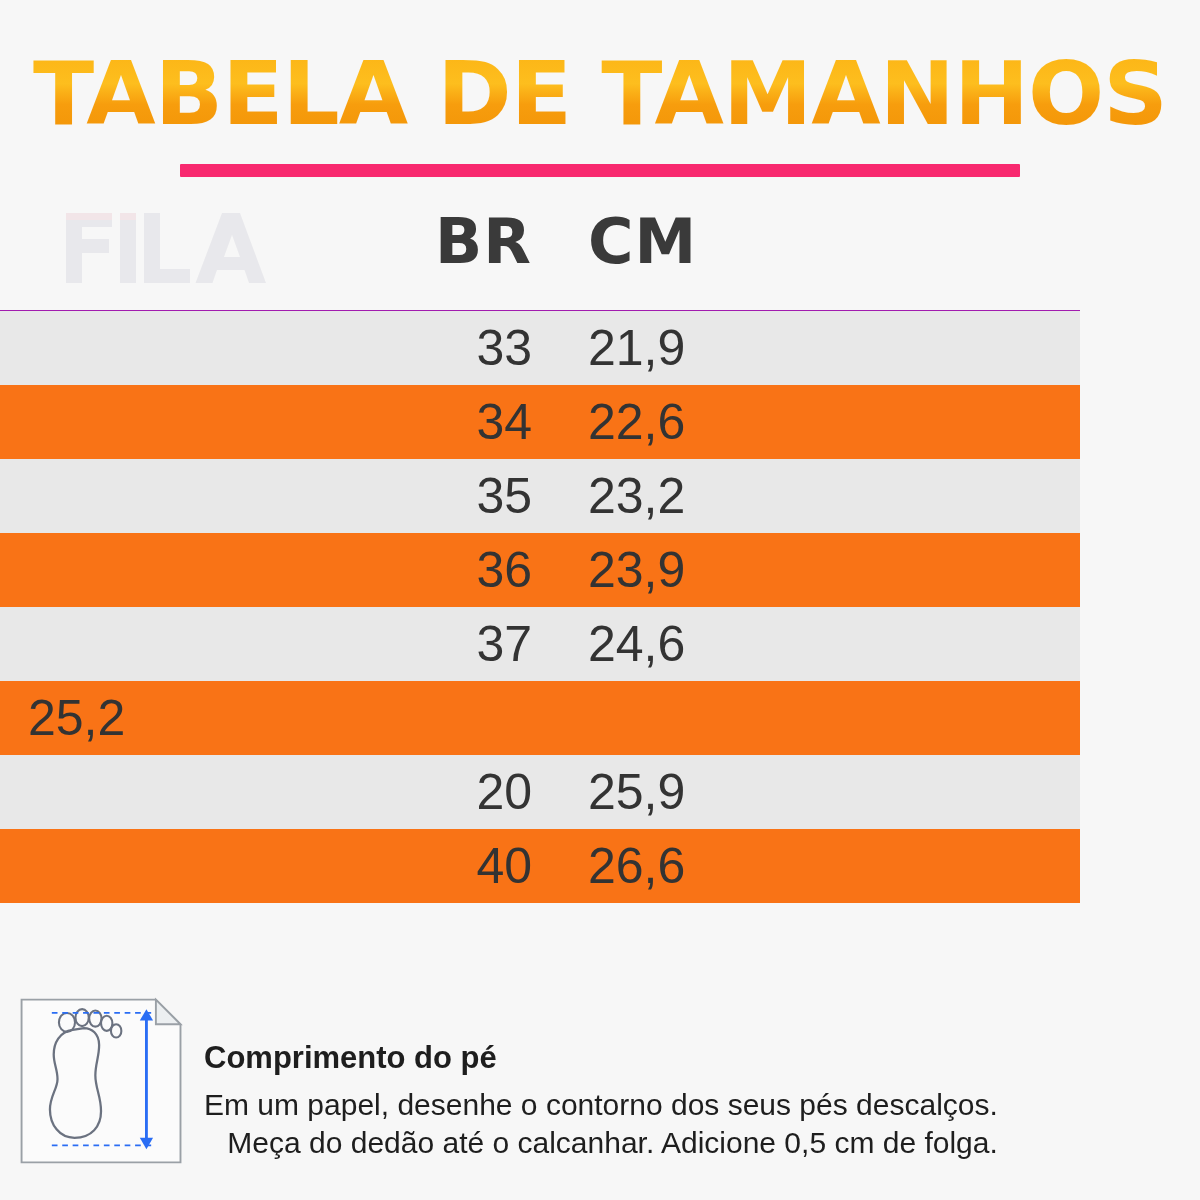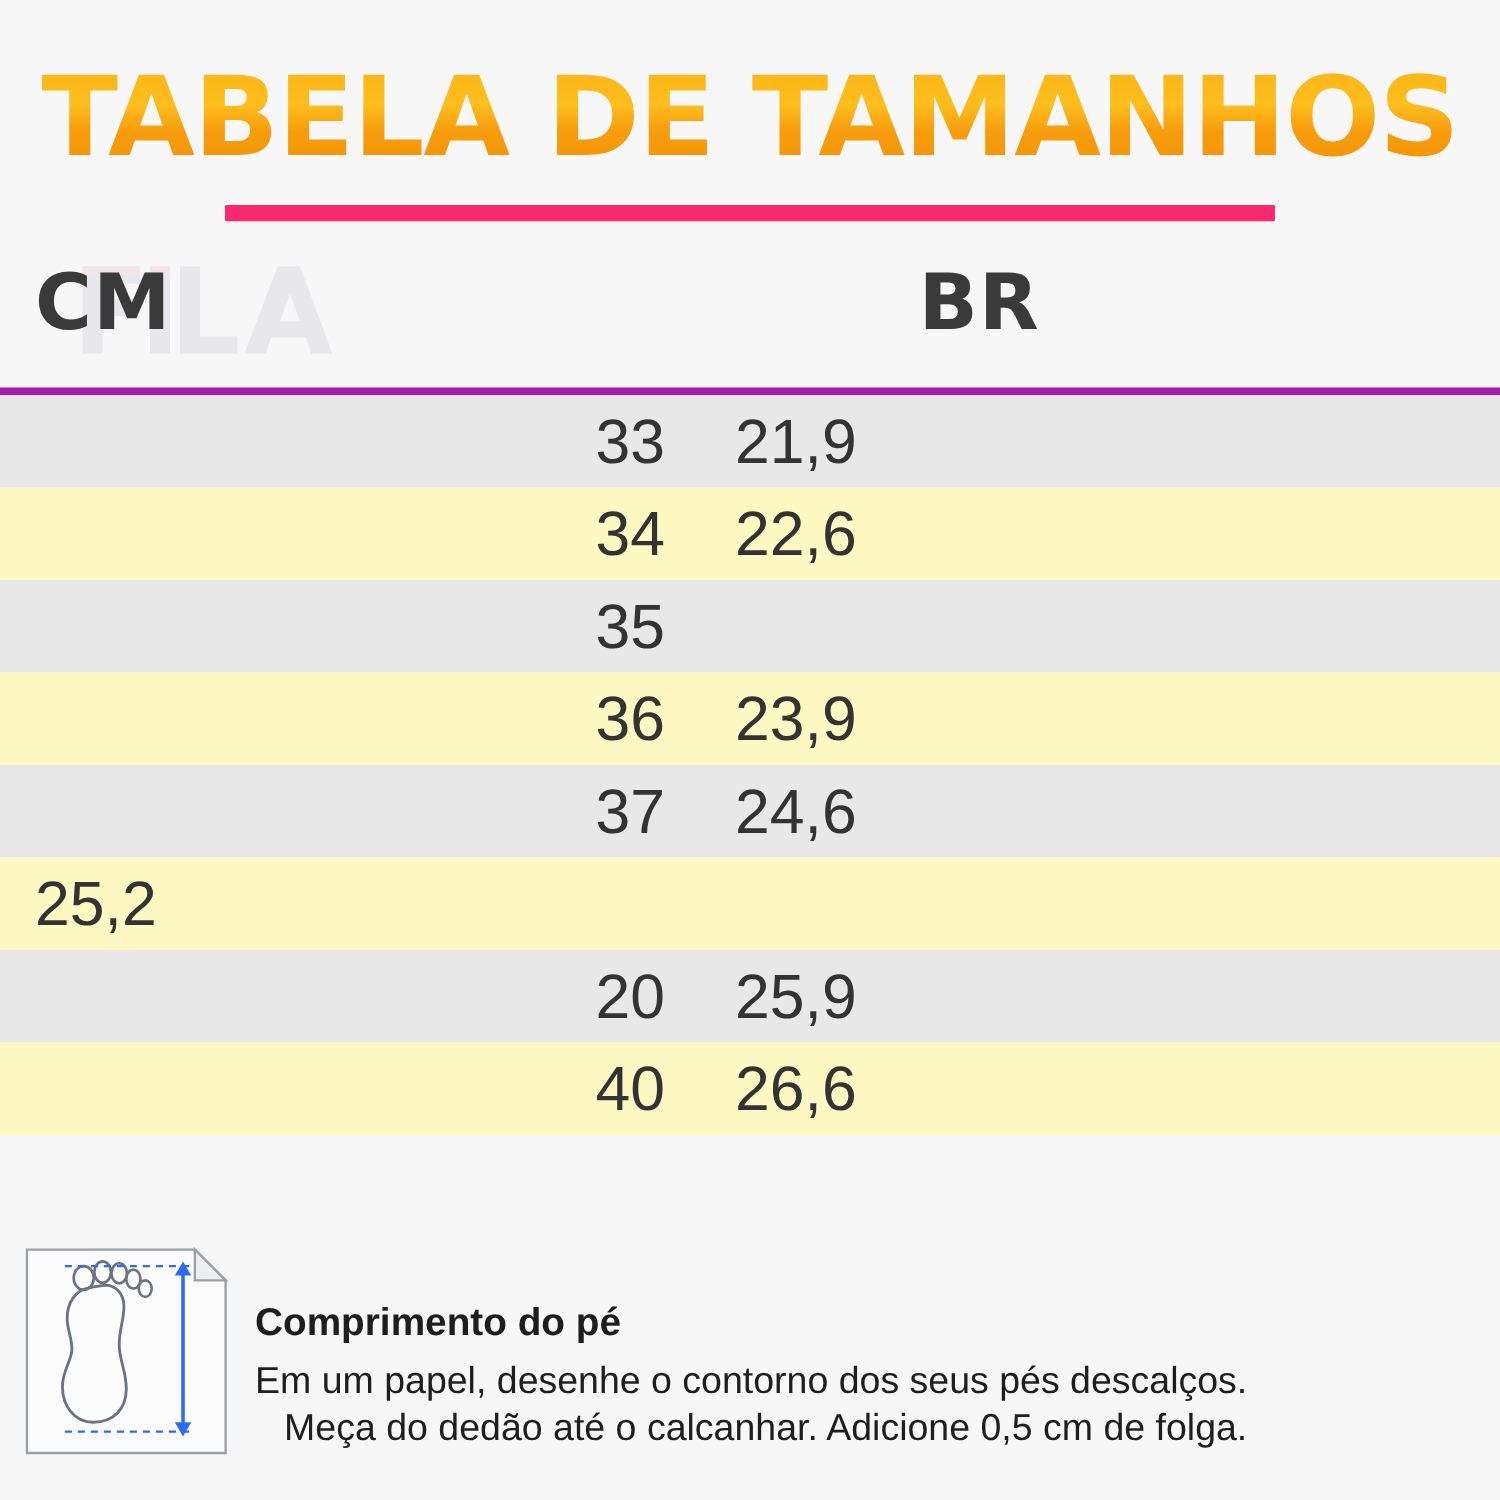--- a/index.html
+++ b/index.html
@@ -81,30 +81,30 @@
     font-size: 62px;
     color: #3a3a3a;
     text-align: center;
     letter-spacing: 1px;
   }
   .col-head.br { width: 560px; text-align: right; padding-right: 28px; }
   .col-head.cm { width: 300px; text-align: left; padding-left: 28px; }
 
   
   .table {
-    width: 1200px;
-    border-top: 6px solid #a21caf;
+    width: 1080px;
+    border-top: 1px solid #a21caf;
   }
   .row {
     display: flex;
     height: 74px;
     align-items: center;
   }
   .row.odd  { background: #e8e8e8; }
-  .row.even { background: #fef9c3; }
+  .row.even { background: #f97316; }
 
   .cell {
     font-family: "Liberation Sans", sans-serif;
     font-size: 50px;
     color: #333333;
   }
   .cell.br { width: 560px; text-align: right; padding-right: 28px; }
   .cell.cm { width: 300px; text-align: left;  padding-left: 28px; }
 
   
@@ -169,40 +169,41 @@
           <path d="M160 6 h18 l26 70 h-17 l-4.5 -13 h-27.5 l-4.5 13 h-17 z M170 28 l-8 22 h16 z"></path>
         </g>
         <g fill="#f2b8c6" opacity="0.75">
           <rect x="4" y="6" width="46" height="7"></rect>
           <rect x="58" y="6" width="16" height="7"></rect>
         </g>
       </svg>
     </div>
 
     <div class="col-heads">
+      <div class="col-head br">BR</div>
       <div class="col-head cm">CM</div>
-      <div class="col-head br">BR</div>
     </div>
 
   </div>
 
   <div class="table">
 
     <div class="row odd">
       <div class="cell br">33</div>
       <div class="cell cm">21,9</div>
     </div>
 
     <div class="row even">
       <div class="cell br">34</div>
       <div class="cell cm">22,6</div>
     </div>
 
     <div class="row odd">
       <div class="cell br">35</div>
+      <div class="cell cm">23,2</div>
     </div>
 
     <div class="row even">
       <div class="cell br">36</div>
       <div class="cell cm">23,9</div>
     </div>
 
     <div class="row odd">
       <div class="cell br">37</div>
       <div class="cell cm">24,6</div>

